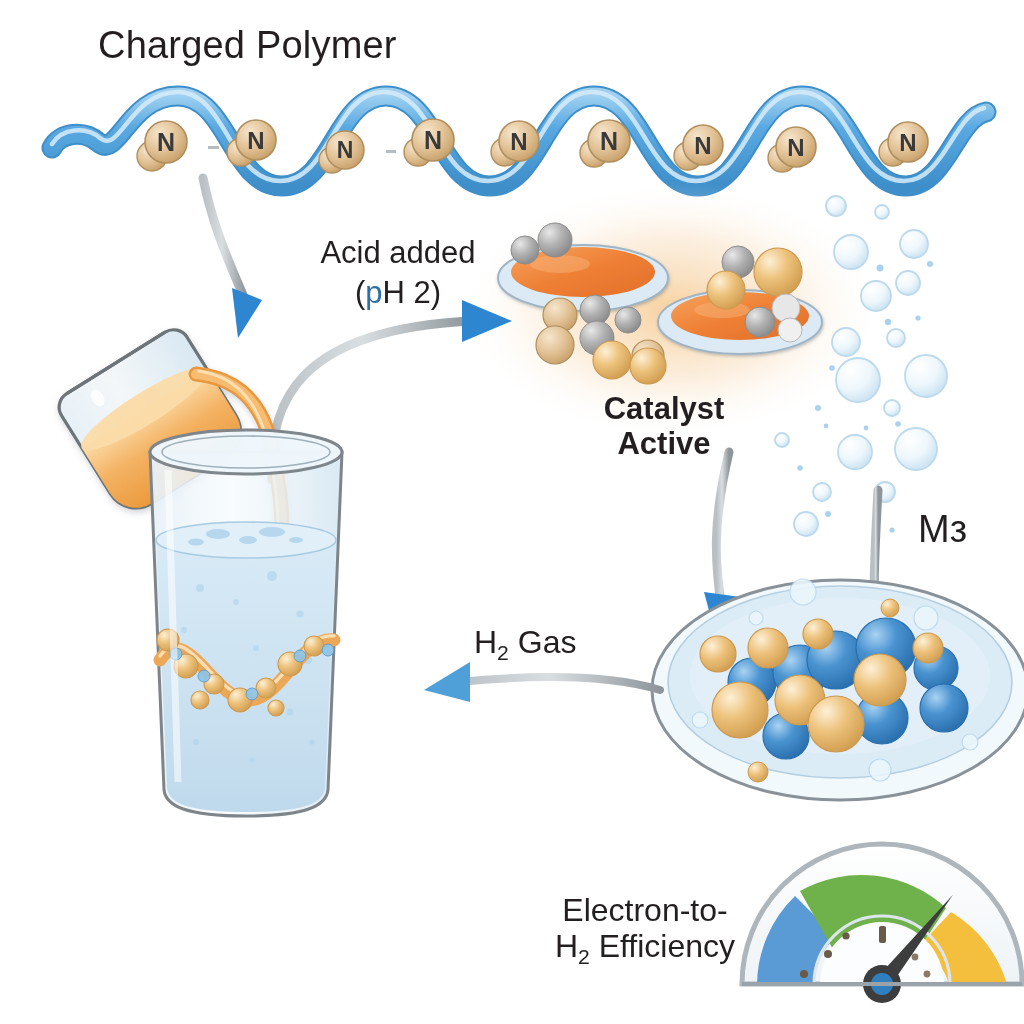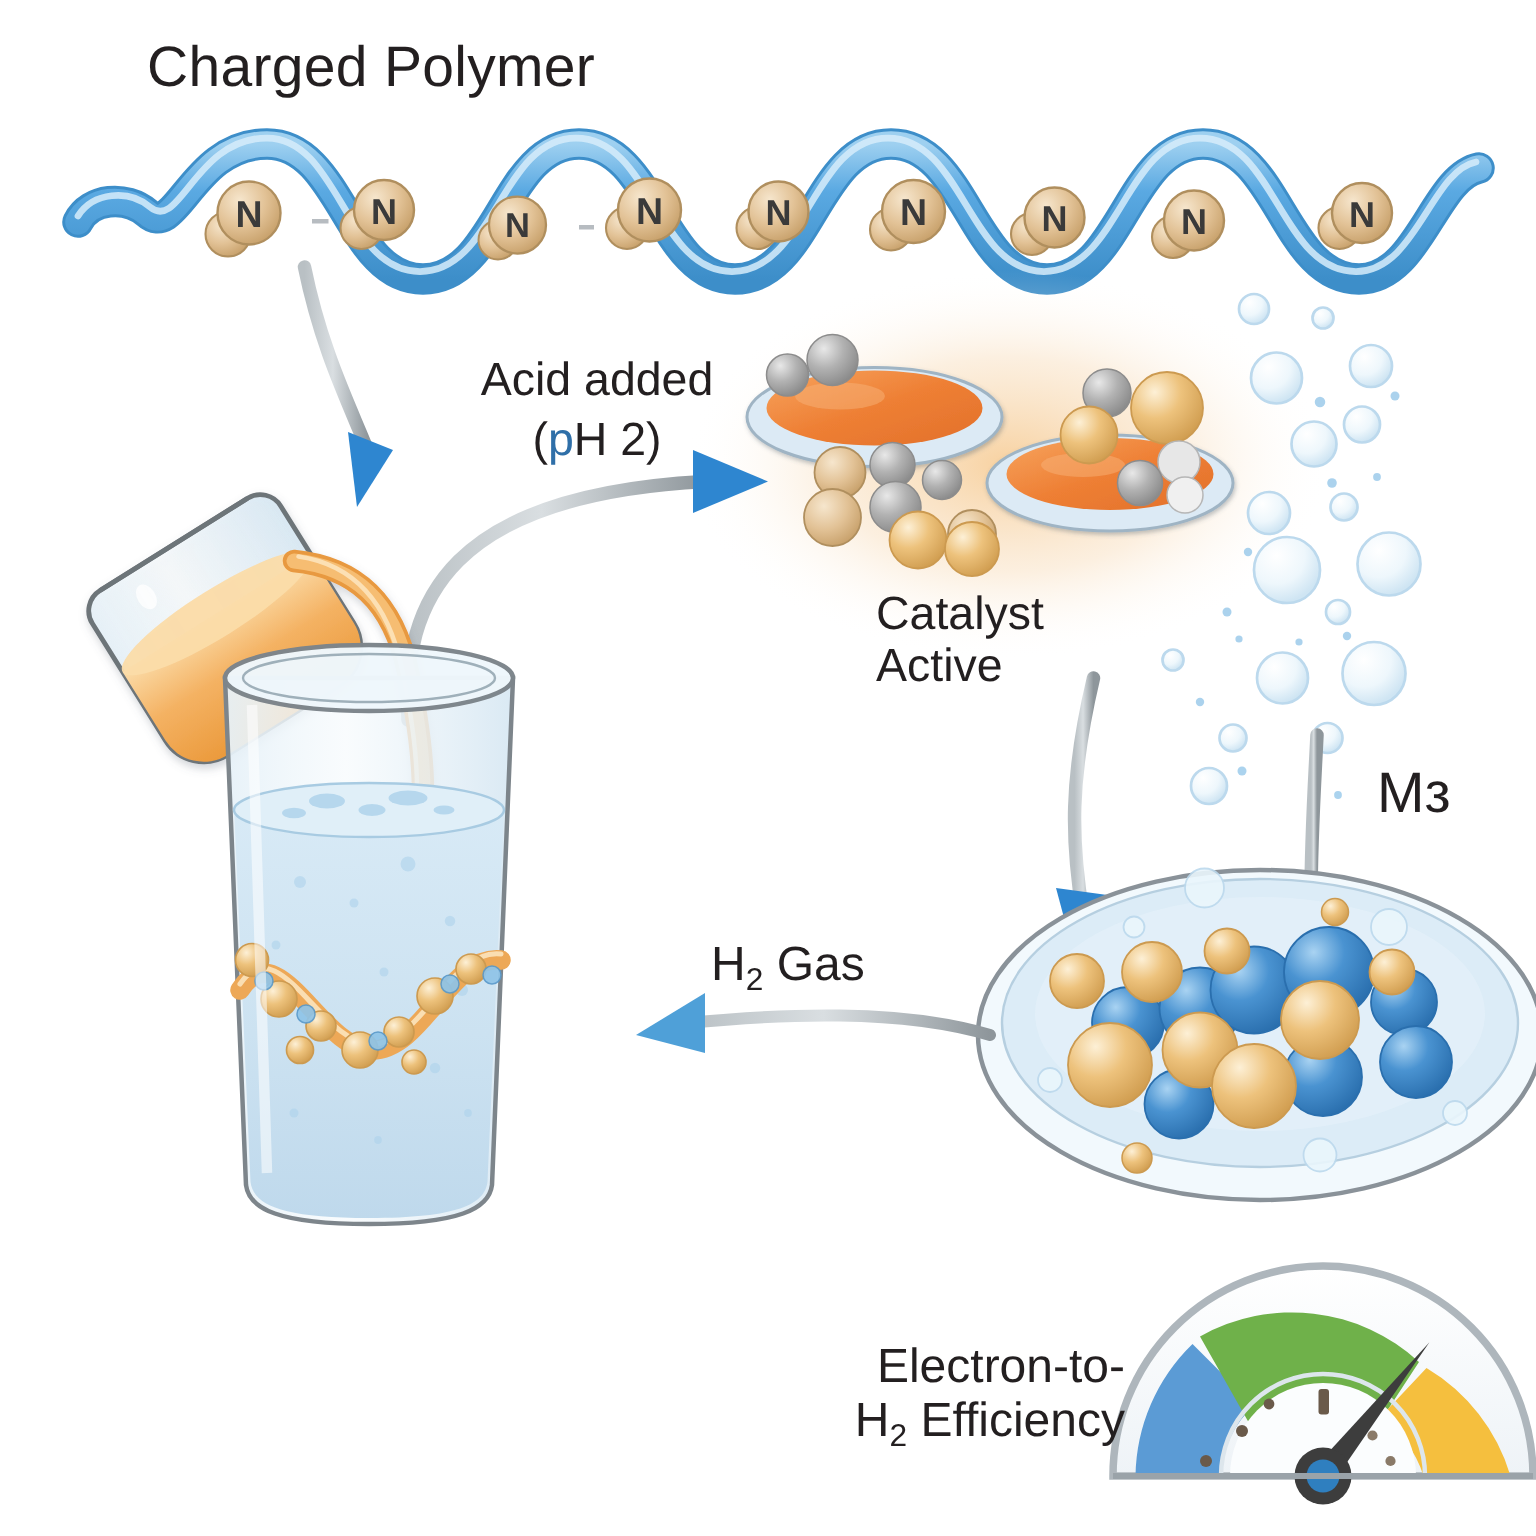--- a/index.html
+++ b/index.html
@@ -30,31 +30,31 @@
     left:98px;top:24px;font-size:38px;letter-spacing:.2px;
   }
   #label-acid-added{
     left:298px;top:236px;font-size:31px;text-align:center;width:200px;
   }
   #label-ph{
     left:298px;top:276px;font-size:31px;text-align:center;width:200px;
   }
   #label-ph .ph-p{color:#2f6fa8;}
   #label-catalyst{
-    left:584px;top:392px;font-size:31px;width:160px;
+    left:584px;top:392px;font-size:31px;text-align:center;width:160px;font-weight:bold;
   }
   #label-catalyst .l2{display:block;}
   #label-nh3{
     left:918px;top:508px;font-size:38px;
   }
   #label-h2gas{
     left:474px;top:625px;font-size:32px;text-align:center;
   }
   #label-efficiency{
-    left:540px;top:893px;font-size:32px;width:210px;text-align:right;
+    left:540px;top:893px;font-size:32px;width:210px;text-align:center;
   }
   .sub{font-size:.66em;vertical-align:-0.32em;}
 </style>
 </head>
 <body>
 
 <div id="stage">
 
 <svg id="scene" viewBox="0 0 1024 1024" xmlns="http://www.w3.org/2000/svg">
   <defs>

